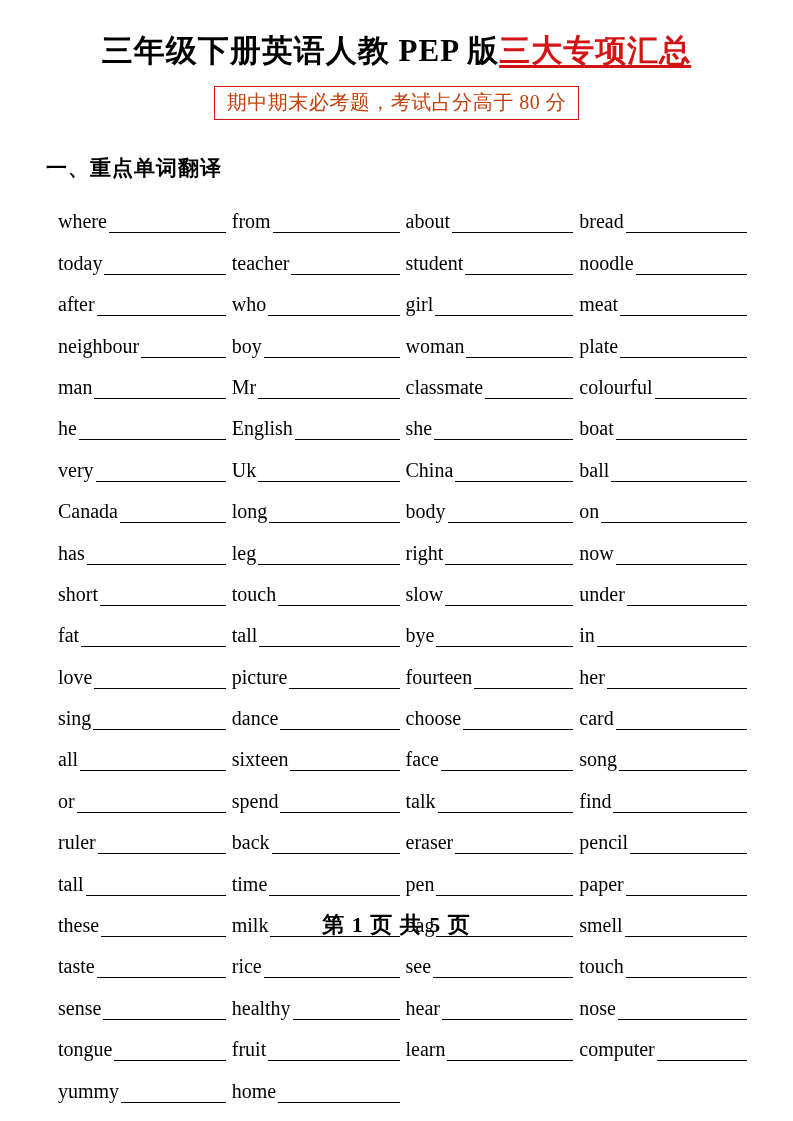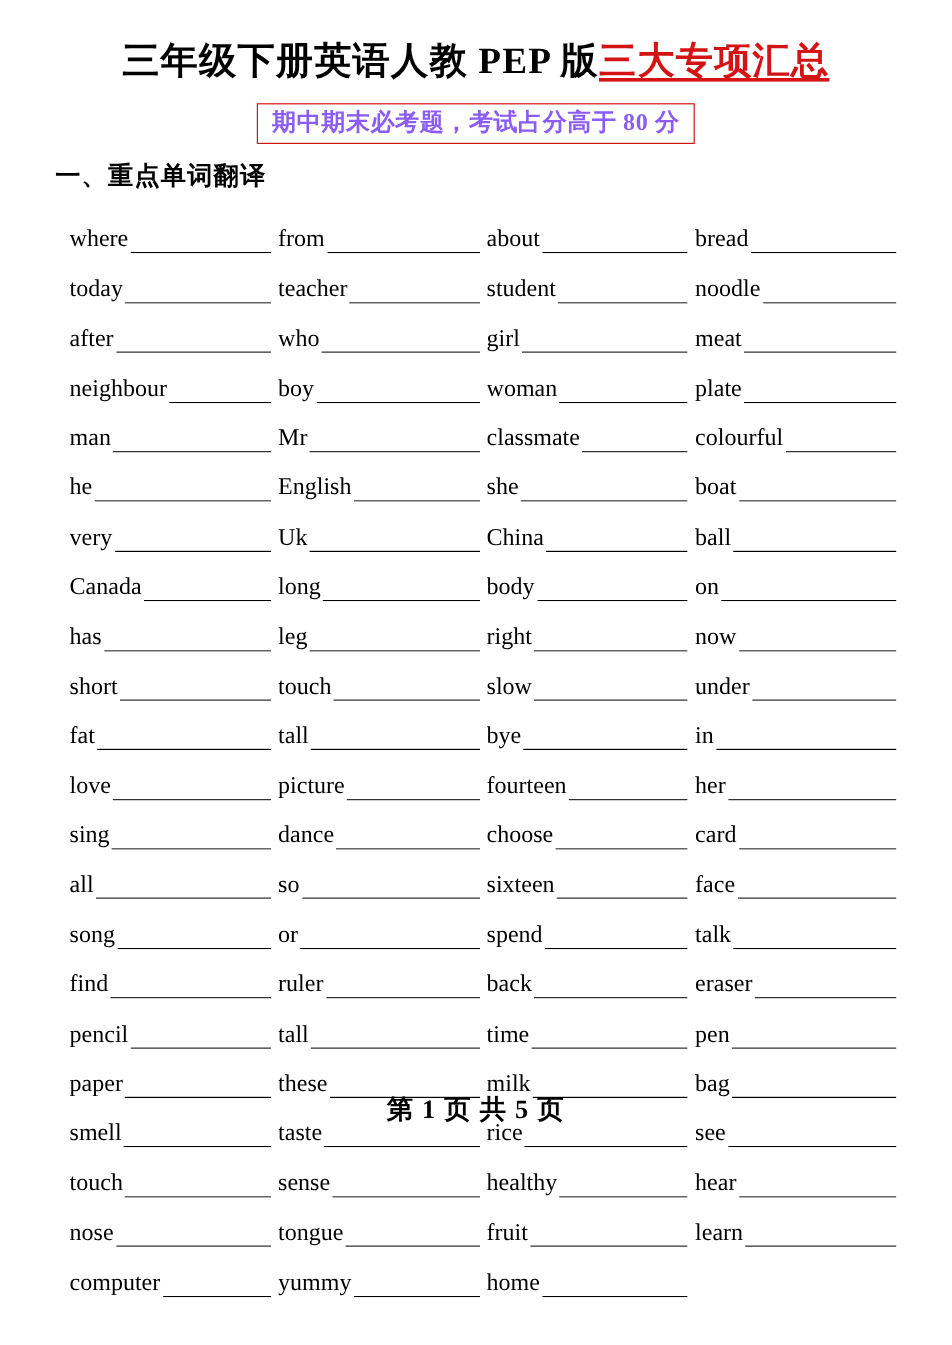--- a/index.html
+++ b/index.html
@@ -43,32 +43,32 @@
   }
 
   
   .subtitle-wrap {
     display: flex;
     justify-content: center;
     margin-top: 14px;
   }
   .subtitle-box {
     border: 1.6px solid #d41414;
-    color: #8b5cf6;
+    color: #c2410c;
     font-size: 20px;
-    font-weight: bold;
+    font-weight: normal;
     padding: 3px 12px 5px 12px;
     letter-spacing: 0.5px;
     white-space: nowrap;
     line-height: 1.2;
   }
 
   
   .section-heading {
-    margin-top: 12px;
+    margin-top: 34px;
     margin-left: 6px;
     font-size: 21px;
     font-weight: bold;
     color: #000000;
     letter-spacing: 1px;
   }
 
   
   .word-grid {
     margin-top: 10px;
@@ -333,24 +333,20 @@
       </div>
       <div class="word-cell">
         <span class="word-label">card</span>
         <span class="word-blank"></span>
       </div>
       <div class="word-cell">
         <span class="word-label">all</span>
         <span class="word-blank"></span>
       </div>
       <div class="word-cell">
-        <span class="word-label">so</span>
-        <span class="word-blank"></span>
-      </div>
-      <div class="word-cell">
         <span class="word-label">sixteen</span>
         <span class="word-blank"></span>
       </div>
       <div class="word-cell">
         <span class="word-label">face</span>
         <span class="word-blank"></span>
       </div>
       <div class="word-cell">
         <span class="word-label">song</span>
         <span class="word-blank"></span>

